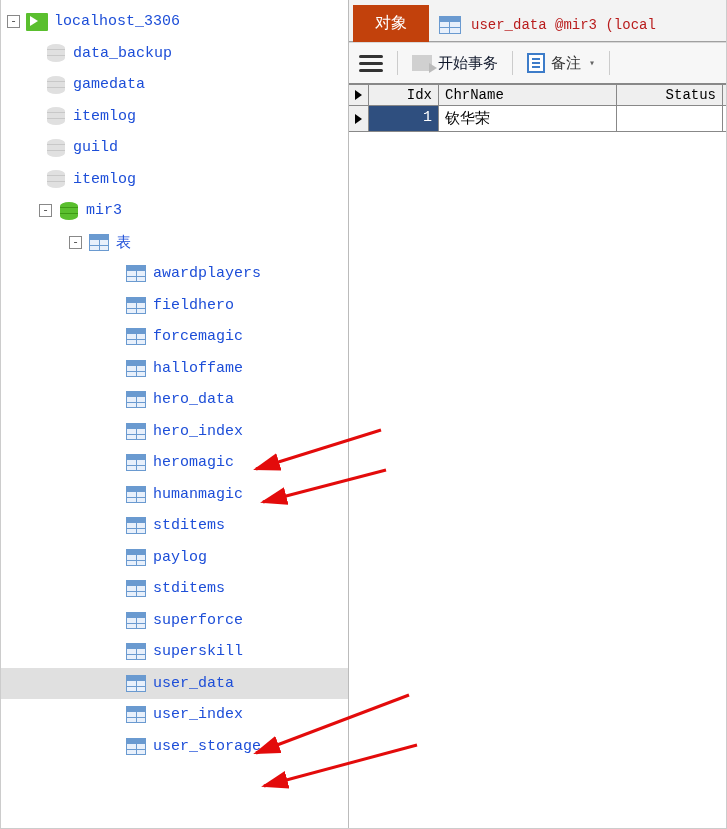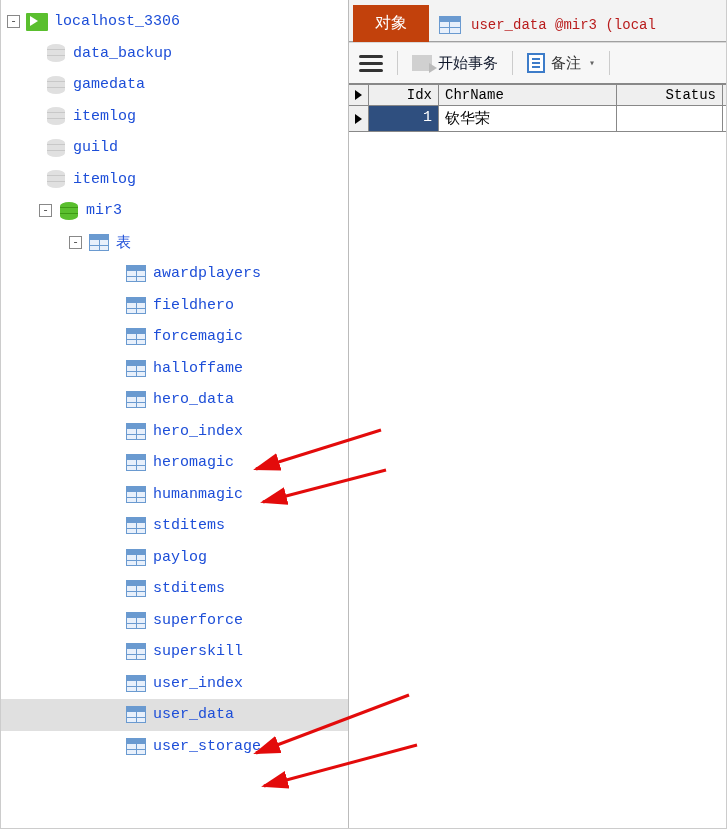--- a/index.html
+++ b/index.html
@@ -368,33 +368,33 @@
           </span>
           <span class="label">superforce</span>
         </div>
         <div class="tree-row">
           <span class="spacer" style="width:118px"></span>
           <span class="icon">
             <span class="tbl-icon"></span>
           </span>
           <span class="label">superskill</span>
         </div>
+        <div class="tree-row selected">
+          <span class="spacer" style="width:118px"></span>
+          <span class="icon">
+            <span class="tbl-icon"></span>
+          </span>
+          <span class="label">user_data</span>
+        </div>
         <div class="tree-row">
           <span class="spacer" style="width:118px"></span>
           <span class="icon">
             <span class="tbl-icon"></span>
           </span>
           <span class="label">user_index</span>
-        </div>
-        <div class="tree-row selected">
-          <span class="spacer" style="width:118px"></span>
-          <span class="icon">
-            <span class="tbl-icon"></span>
-          </span>
-          <span class="label">user_data</span>
         </div>
         <div class="tree-row">
           <span class="spacer" style="width:118px"></span>
           <span class="icon">
             <span class="tbl-icon"></span>
           </span>
           <span class="label">user_storage</span>
         </div>
       </div>
   </div>

